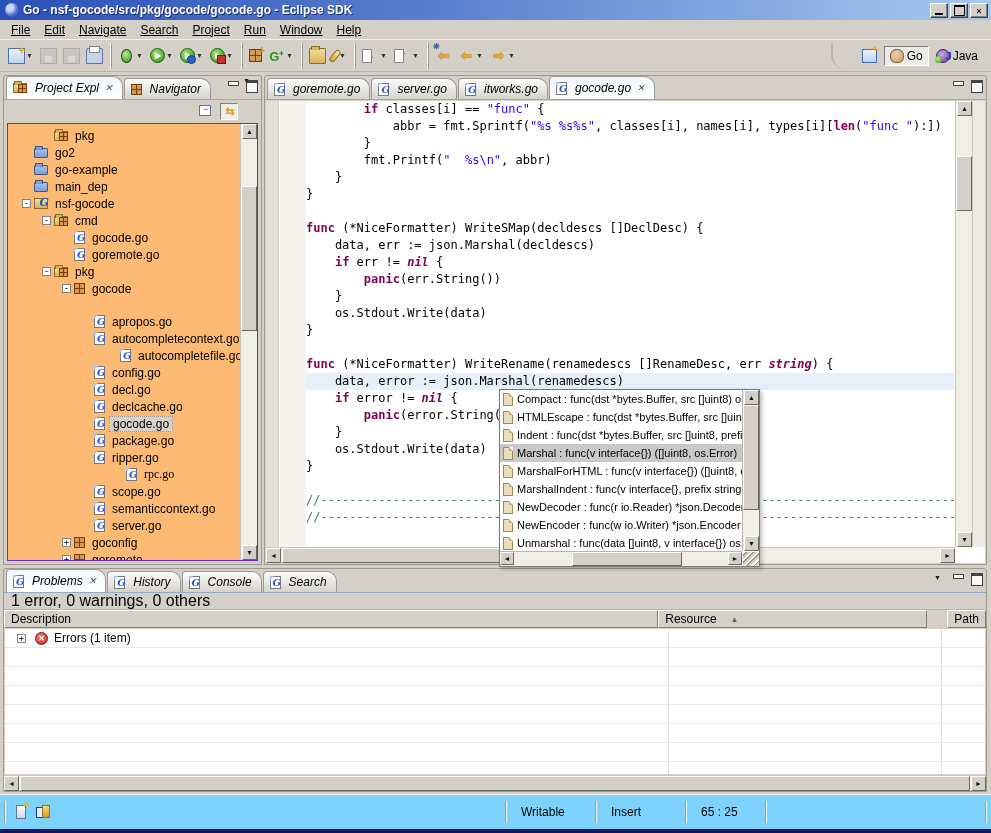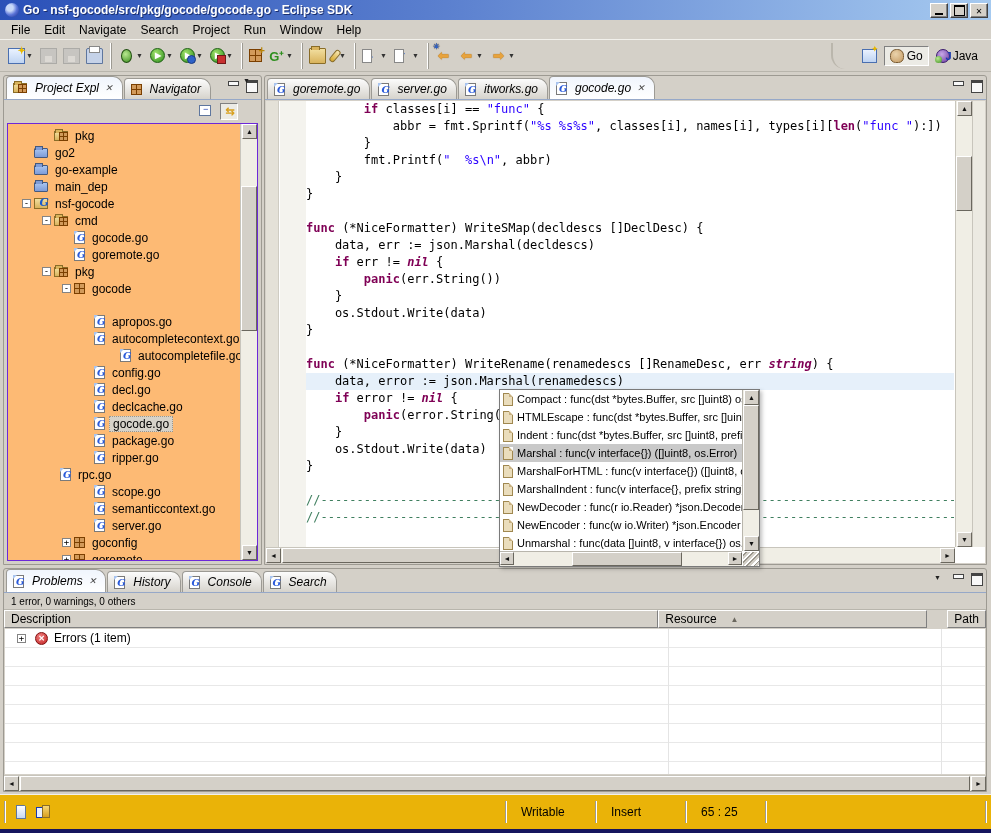--- a/index.html
+++ b/index.html
@@ -21,21 +21,21 @@
     border-color:#FFF #404040 #404040 #FFF; box-shadow:inset -1px -1px 0 #808080;
     font-size:9px; font-weight:bold; display:flex; align-items:center; justify-content:center;
     font-family:"DejaVu Sans Mono",monospace; }
   .g-min::after{content:"";width:8px;height:2px;background:#000;margin-top:7px;}
   .g-max::after{content:"";width:9px;height:8px;border:1px solid #000;border-top-width:2px;}
   .g-close::after{content:"✕";font-size:10px;}
 
   
   .menubar { position:absolute; left:0; top:20px; width:991px; height:19px;
     display:flex; align-items:center; padding-left:4px; background:#D4D0C8; }
-  .menu-item { padding:2px 7px; font-size:12px; }
+  .menu-item { padding:2px 7px; font-size:12px;text-decoration:underline; }
 
   
   .toolbar { position:absolute; left:0; top:39px; width:991px; height:33px;
     background:#D4D0C8; display:flex; align-items:center;
     border-top:1px solid #F2F1EC; border-bottom:1px solid #B8B5AC; }
   .tb-group { display:flex; align-items:center; padding:0 3px; height:26px;
     border-left:1px solid #9D9A92; box-shadow:-1px 0 0 #FFF; margin-left:2px; }
   .tb-group:first-child{border-left:none;box-shadow:none;}
   .tbtn { display:flex; align-items:center; padding:2px 2px; border:1px solid transparent; }
   .tbico { width:17px; height:16px; display:flex; align-items:center; justify-content:center;
@@ -176,34 +176,34 @@
   .pop-item.selected { background:#C9C9C9; }
   .i-note { width:10px; height:13px; background:#EADDBC; border:1px solid #A08850; flex:none; position:relative; }
   .i-note::before { content:""; position:absolute; right:-1px; top:-1px; border-bottom:4px solid #C8B080; border-right:4px solid #fff; }
   .pop-vsb { position:absolute; right:0; top:0; width:17px; bottom:15px; background:#F0EEE5; border-left:1px solid #B8B5AC; }
   .pop-hsb { position:absolute; left:0; right:17px; bottom:0; height:15px; background:#F0EEE5; border-top:1px solid #B8B5AC; }
   .grip { position:absolute; right:0; bottom:0; width:16px; height:14px;
     background:repeating-linear-gradient(135deg,#fff 0 2px,#9A968C 2px 3px,#D4D0C8 3px 5px); }
 
   
   #problems { left:3px; top:568px; width:984px; height:224px; }
-  .summary { height:17px; display:flex; align-items:center; padding-left:7px; font-size:10px;
+  .summary { height:17px; display:flex; align-items:center; padding-left:7px; font-size:16px;
     border-bottom:1px solid #B8B5AC; }
   .tbl-head { height:18px; display:flex; }
   .th { background:#D4D0C8; border:1px solid; border-color:#FFF #808080 #808080 #FFF;
     display:flex; align-items:center; padding:0 6px; font-size:12px; gap:14px; }
   .tbl-body { position:absolute; left:1px; right:1px; top:60px; bottom:17px; background:#fff; overflow:hidden; }
   .col-line { position:absolute; top:0; bottom:0; width:1px; background:#E4E4E4; }
   .prow { height:19px; border-bottom:1px solid #E8E8E8; display:flex; align-items:center; padding-left:12px; gap:6px; font-size:12px; }
   .err-ico { width:13px; height:13px; border-radius:50%; background:radial-gradient(circle at 38% 32%,#F08080,#C02020);
     border:1px solid #801010; color:#fff; font-size:8px; font-weight:bold; display:flex; align-items:center; justify-content:center; }
   .sort-asc { font-size:8px; color:#6A675E; }
 
   
-  .statusbar { position:absolute; left:0; top:794px; width:991px; height:35px; background:#eab308;
+  .statusbar { position:absolute; left:0; top:794px; width:991px; height:35px; background:#7dd3fc;
     border-top:1px solid #F2F1EC; display:flex; align-items:center; }
   .status-sep { width:2px; height:22px; border-left:1px solid #9D9A92; border-right:1px solid #FFF; margin:0 4px; }
   .status-cell { font-size:12px; padding-left:10px; }
   .ic-fastview { width:10px; height:14px; background:linear-gradient(#FFF,#C8D8F0); border:1px solid #5E769E; position:relative; }
   .ic-fastview::after { content:"✦"; position:absolute; right:-5px; top:-6px; color:#E8B800; font-size:9px; }
   .ic-restoreview { width:14px; height:14px; position:relative; }
   .ic-restoreview::before { content:""; position:absolute; left:0; top:2px; width:9px; height:9px; border:1px solid #1A3AAE; background:#E8F0FF; }
   .ic-restoreview::after { content:""; position:absolute; right:0; top:0; width:6px; height:11px; background:linear-gradient(#F8D878,#D8A020); border:1px solid #8A6D28; }
   .bottom-edge { position:absolute; left:0; bottom:0; width:991px; height:4px; background:#15155E; }
 </style>
@@ -441,21 +441,21 @@
           <div class="trow" style="padding-left: 74px;">
             <span class="texp none"></span>
             <span class="ticon i-gofile"></span>
             <span class="tlabel">package.go</span>
           </div>
           <div class="trow" style="padding-left: 74px;">
             <span class="texp none"></span>
             <span class="ticon i-gofile"></span>
             <span class="tlabel">ripper.go</span>
           </div>
-          <div class="trow" style="padding-left: 40px;">
+          <div class="trow" style="padding-left: 106px; font-family: Liberation Serif, serif;">
             <span class="texp none"></span>
             <span class="ticon i-gofile"></span>
             <span class="tlabel">rpc.go</span>
           </div>
           <div class="trow" style="padding-left: 74px;">
             <span class="texp none"></span>
             <span class="ticon i-gofile"></span>
             <span class="tlabel">scope.go</span>
           </div>
           <div class="trow" style="padding-left: 74px;">

